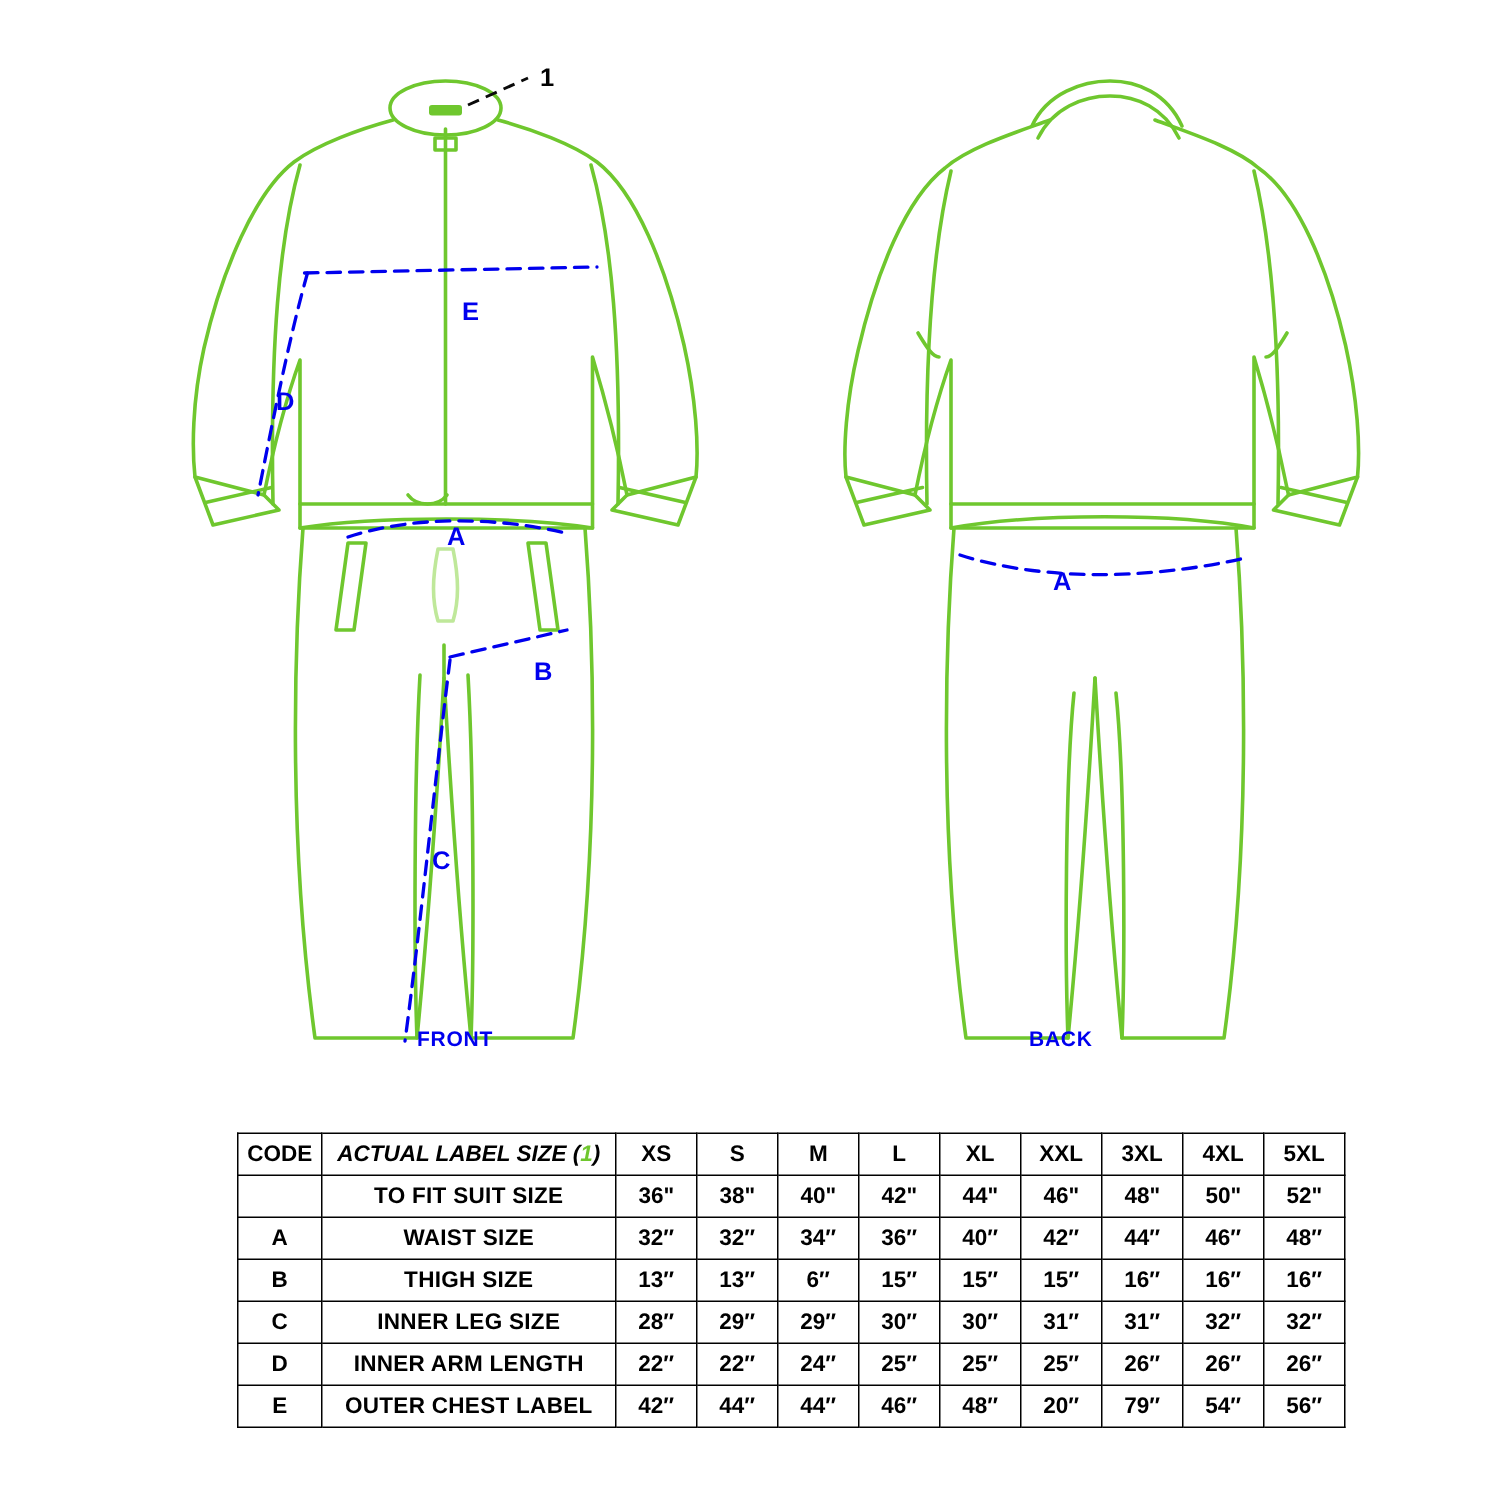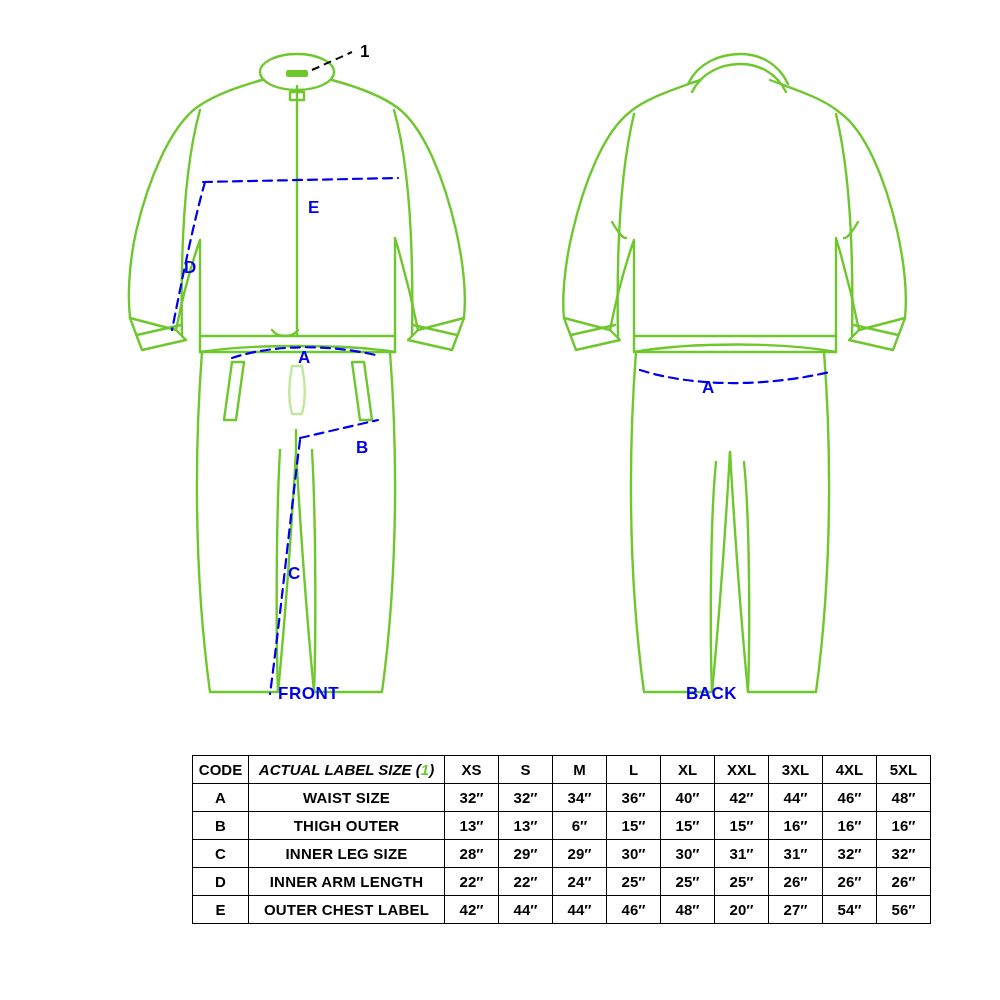--- a/index.html
+++ b/index.html
@@ -24,35 +24,34 @@
     position: absolute;
     left: 0; top: 0;
   }
   .lbl {
     position: absolute;
     font-weight: bold;
     color: #0000ee;
     font-family: "Liberation Sans", sans-serif;
   }
   .lbl-code { font-size: 17px; }
-  .lbl-view { font-size: 17px; letter-spacing: 0.5px; }
+  .lbl-view { font-size: 14px; letter-spacing: 0.5px; }
   .lbl-num { font-size: 17px; color: #000000; }
 
   
   #size-table-wrap {
     position: absolute;
     left: 158px;
     top: 755px;
     width: 684px;
   }
   table.size-table {
     border-collapse: collapse;
     width: 684px;
     table-layout: fixed;
-    margin-left: 34px;
   }
   table.size-table td, table.size-table th {
     border: 1px solid #000000;
     font-family: "Liberation Sans", sans-serif;
     font-weight: bold;
     font-size: 15px;
     padding: 0;
     height: 27px;
     text-align: center;
     vertical-align: middle;
@@ -267,35 +266,48 @@
         <th class="hdr-size">L</th>
         <th class="hdr-size">XL</th>
         <th class="hdr-size">XXL</th>
         <th class="hdr-size">3XL</th>
         <th class="hdr-size">4XL</th>
         <th class="hdr-size">5XL</th>
       </tr>
     </thead>
     <tbody>
       <tr>
+        <td class="code-cell"></td>
+        <td class="desc-cell">TO FIT SUIT SIZE</td>
+        <td class="val-cell">36"</td>
+        <td class="val-cell">38"</td>
+        <td class="val-cell">40"</td>
+        <td class="val-cell">42"</td>
+        <td class="val-cell">44"</td>
+        <td class="val-cell">46"</td>
+        <td class="val-cell">48"</td>
+        <td class="val-cell">50"</td>
+        <td class="val-cell">52"</td>
+      </tr>
+      <tr>
         <td class="code-cell">A</td>
         <td class="desc-cell">WAIST SIZE</td>
         <td class="val-cell">32″</td>
         <td class="val-cell">32″</td>
         <td class="val-cell">34″</td>
         <td class="val-cell">36″</td>
         <td class="val-cell">40″</td>
         <td class="val-cell">42″</td>
         <td class="val-cell">44″</td>
         <td class="val-cell">46″</td>
         <td class="val-cell">48″</td>
       </tr>
       <tr>
         <td class="code-cell">B</td>
-        <td class="desc-cell">THIGH OUTER</td>
+        <td class="desc-cell">THIGH SIZE</td>
         <td class="val-cell">13″</td>
         <td class="val-cell">13″</td>
         <td class="val-cell">6″</td>
         <td class="val-cell">15″</td>
         <td class="val-cell">15″</td>
         <td class="val-cell">15″</td>
         <td class="val-cell">16″</td>
         <td class="val-cell">16″</td>
         <td class="val-cell">16″</td>
       </tr>
@@ -327,19 +339,19 @@
       </tr>
       <tr>
         <td class="code-cell">E</td>
         <td class="desc-cell">OUTER CHEST LABEL</td>
         <td class="val-cell">42″</td>
         <td class="val-cell">44″</td>
         <td class="val-cell">44″</td>
         <td class="val-cell">46″</td>
         <td class="val-cell">48″</td>
         <td class="val-cell">20″</td>
-        <td class="val-cell">27″</td>
+        <td class="val-cell">79″</td>
         <td class="val-cell">54″</td>
         <td class="val-cell">56″</td>
       </tr>
     </tbody>
   </table>
 </div>
 
 </body></html>

